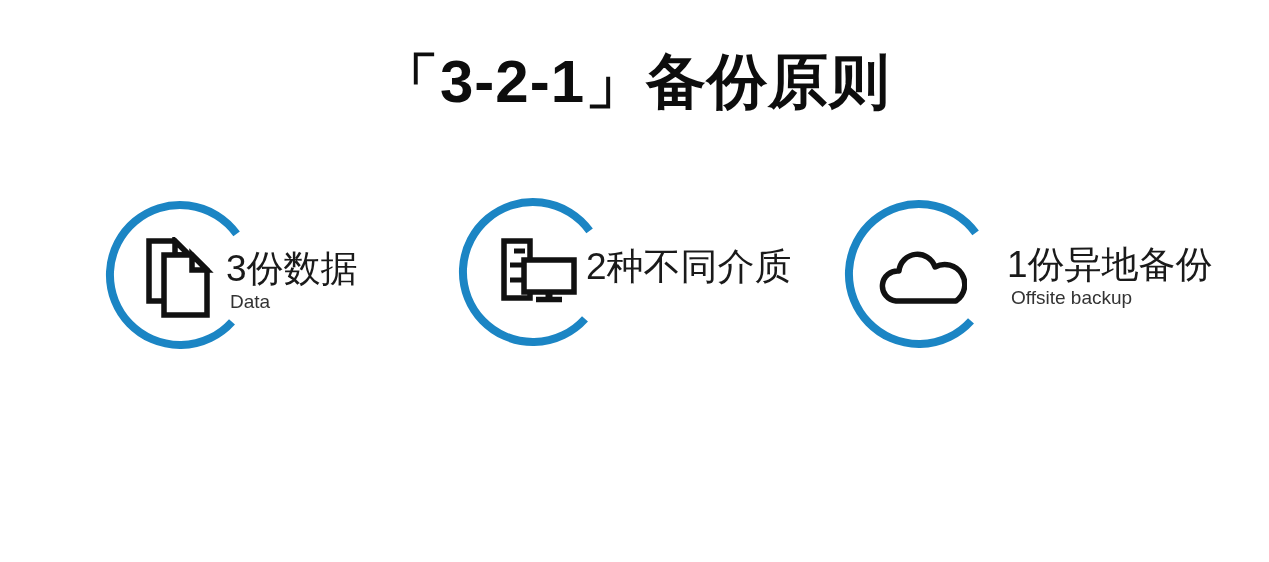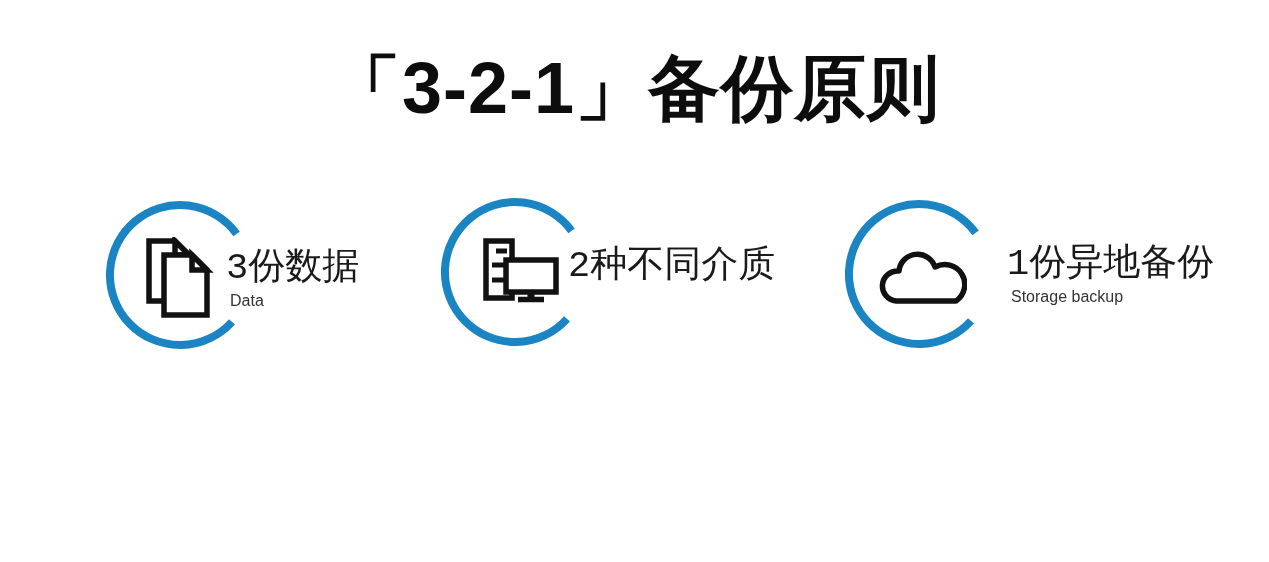--- a/index.html
+++ b/index.html
@@ -2,41 +2,41 @@
 <html><head>
 <meta charset="utf-8">
 <style>
   html,body{margin:0;padding:0;background:#fff;}
   .canvas{
     position:relative;width:1269px;height:562px;background:#ffffff;
     font-family:"Liberation Sans","DejaVu Sans",sans-serif;overflow:hidden;
   }
   .title{
     position:absolute;left:0;right:0;top:52px;margin:0;text-align:center;
-    font-size:72px;line-height:1;font-weight:800;letter-spacing:1px;color:#0d0d0d;
+    font-size:60px;line-height:1;font-weight:800;letter-spacing:1px;color:#0d0d0d;
     white-space:nowrap;
   }
   .item{position:absolute;width:400px;height:175px;}
   .item1{left:105px;top:200px;}
-  .item2{left:440px;top:197px;}
+  .item2{left:458px;top:197px;}
   .item3{left:844px;top:199px;}
   .arc{position:absolute;left:0;top:0;width:150px;height:150px;}
   .arcpath{fill:none;stroke:#1b85c4;stroke-width:8;stroke-linecap:butt;}
   .icon{position:absolute;}
   .item1 .icon{left:40px;top:37px;width:70px;height:82px;}
   .item2 .icon{left:42px;top:41px;width:78px;height:66px;}
   .item3 .icon{left:29px;top:42px;width:94px;height:66px;}
   .labels{position:absolute;left:121px;top:50px;}
   .item2 .labels{left:128px;top:51px;}
   .item3 .labels{left:119px;top:47px;margin-left:44px;}
   .zh{
-    font-size:37px;line-height:1.0;font-weight:500;color:#1a1a1a;white-space:nowrap;font-family:Liberation Mono, monospace;
+    font-size:37px;line-height:1.0;font-weight:500;color:#1a1a1a;white-space:nowrap;
   }
   .en{
-    font-size:16px;line-height:1.1;font-weight:400;color:#333333;margin-top:5px;
+    font-size:19px;line-height:1.1;font-weight:400;color:#333333;margin-top:5px;
     padding-left:4px;white-space:nowrap;
   }
 </style>
 </head>
 <body>
 
 <div class="canvas">
 
   <h1 class="title" style="color: rgb(13, 13, 13);">「3-2-1」备份原则</h1>
 
@@ -80,17 +80,17 @@
 
   <div class="item item3">
     <svg class="arc" viewBox="0 0 150 150">
       <path class="arcpath" d="M 127 121.8 A 70 70 0 1 1 131.6 33.9" stroke="#1b85c4"></path>
     </svg>
     <svg class="icon" viewBox="0 0 94 66">
       <path fill="#ffffff" stroke="#111111" stroke-width="5.5" stroke-linejoin="round" d="M23 60 A 15 15 0 0 1 26 30 A 18.5 18.5 0 0 1 62 26 A 20 20 0 0 1 83 60 Z"></path>
     </svg>
     <div class="labels">
       <div class="zh" style="color: rgb(26, 26, 26);">1份异地备份</div>
-      <div class="en" style="color: rgb(51, 51, 51);">Storage backup</div>
+      <div class="en" style="color: rgb(51, 51, 51);">Offsite backup</div>
     </div>
   </div>
 
 </div>
 
 </body></html>

